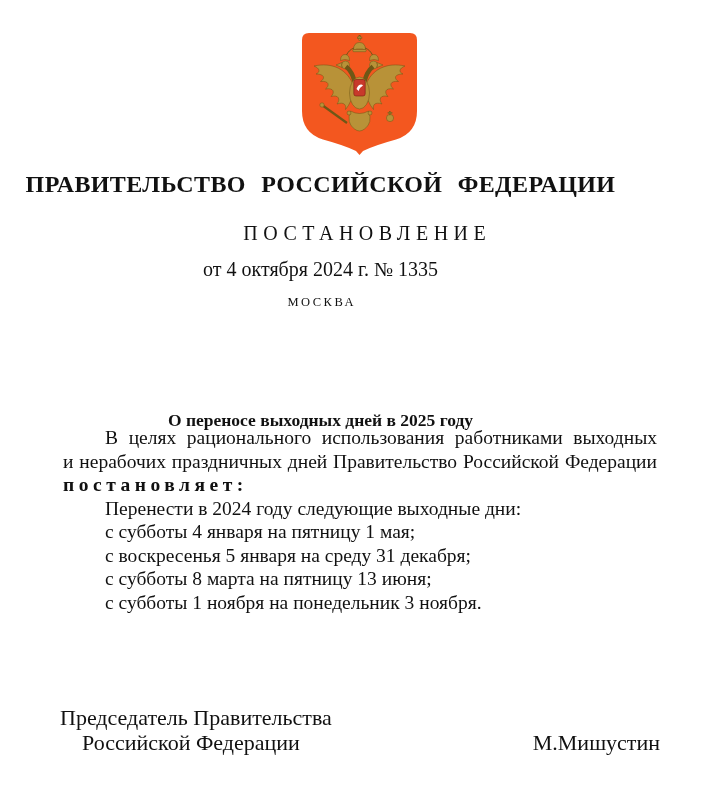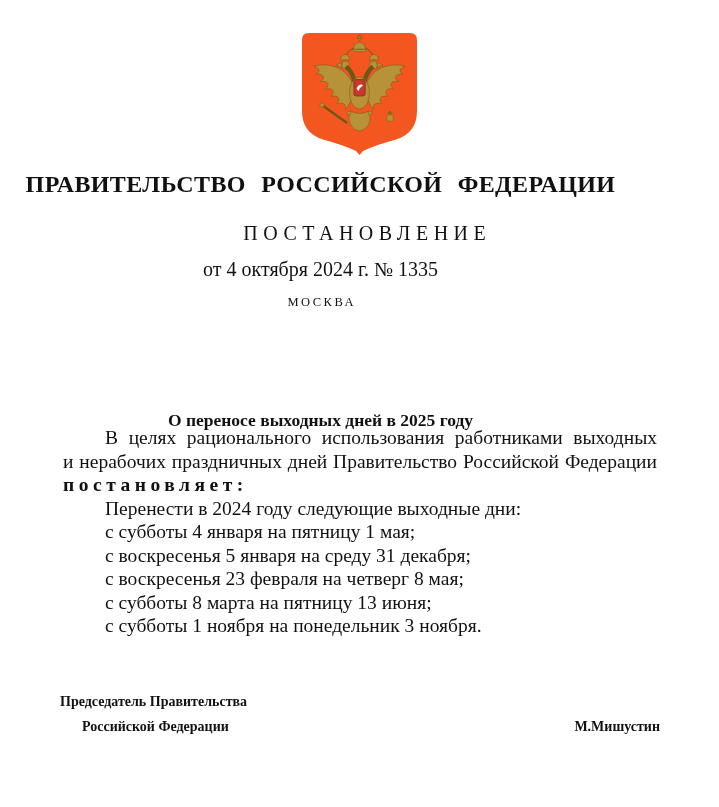--- a/index.html
+++ b/index.html
@@ -71,27 +71,26 @@
   .jline.first { text-indent: 42px; }
   .decree-line {
     font-weight: bold;
     letter-spacing: 4.5px;
   }
   .indent-line { padding-left: 42px; }
   .signature {
     position: absolute;
     left: 60px;
     right: 59px;
-    top: 689px;
+    top: 705px;
     display: flex;
     justify-content: space-between;
     align-items: flex-end;
-    font-size: 14px;
+    font-size: 22px;
     line-height: 25px;
-    font-weight: bold;
   }
   .sig-pos-2 { padding-left: 22px; }
 </style>
 </head>
 <body>
 
 <div class="page">
 
   <div class="emblem">
     <svg viewBox="0 0 115 122" width="115" height="122">
@@ -164,21 +163,20 @@
     <span>О переносе выходных дней в 2025 году</span>
   </div>
 
   <div class="body-block">
     <div class="jline first">В целях рационального использования работниками выходных</div>
     <div class="jline">и нерабочих праздничных дней Правительство Российской Федерации</div>
     <div class="decree-line">постановляет:</div>
     <div class="indent-line">Перенести в 2024 году следующие выходные дни:</div>
     <div class="indent-line">с субботы 4 января на пятницу 1 мая;</div>
     <div class="indent-line">с воскресенья 5 января на среду 31 декабря;</div>
-    <div class="indent-line">с воскресенья 23 февраля на четверг 8 мая;</div>
     <div class="indent-line">с субботы 8 марта на пятницу 13 июня;</div>
     <div class="indent-line">с субботы 1 ноября на понедельник 3 ноября.</div>
   </div>
 
   <div class="signature">
     <div>
       <div>Председатель Правительства</div>
       <div class="sig-pos-2">Российской Федерации</div>
     </div>
     <div>М.Мишустин</div>

